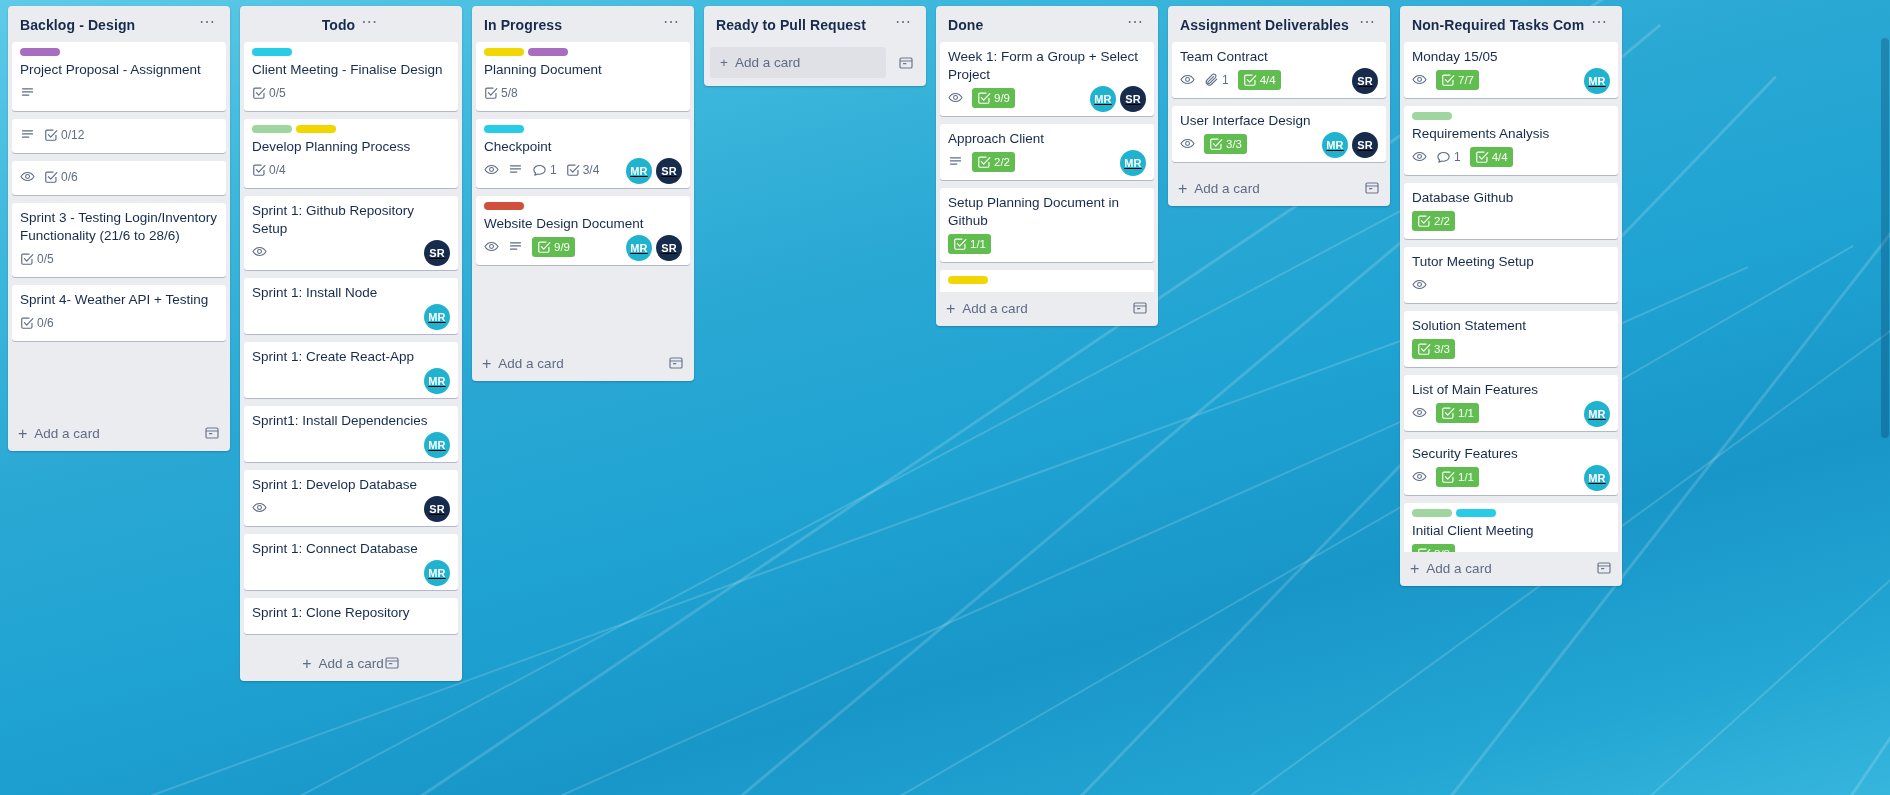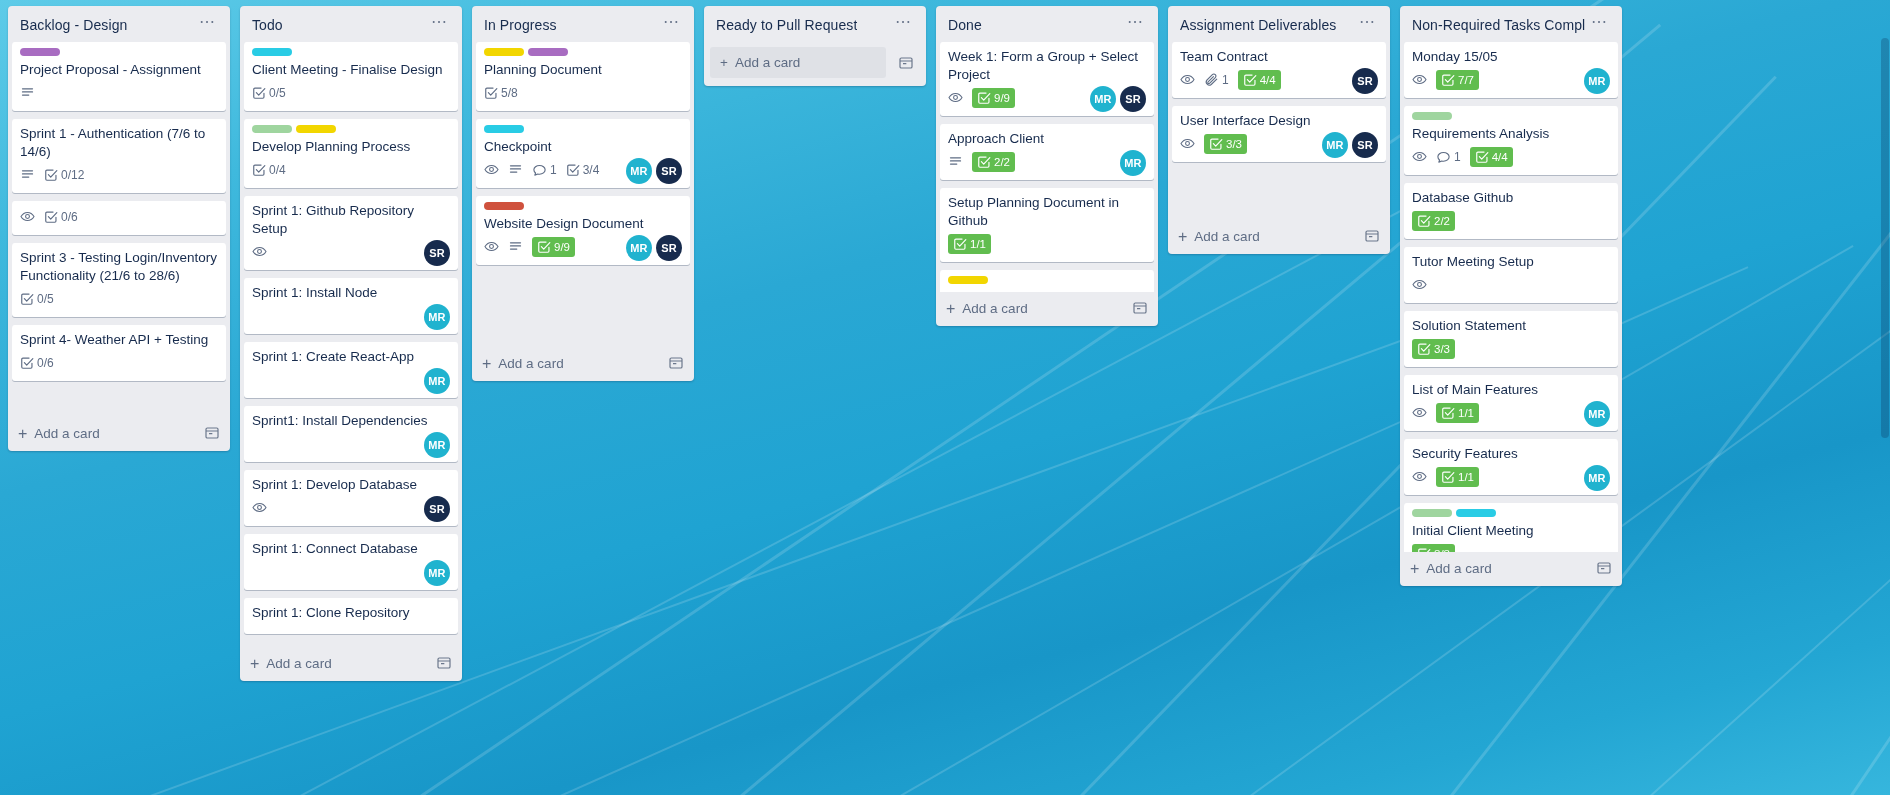--- a/index.html
+++ b/index.html
@@ -38,21 +38,21 @@
   }
   .list-header {
     display: flex;
     align-items: center;
     justify-content: space-between;
     padding: 10px 8px 8px 12px;
     flex: 0 0 auto;
   }
   .list-title {
     font-size: 14px;
-    font-weight: normal;
+    font-weight: bold;
     color: #172b4d;
     letter-spacing: .1px;
     white-space: nowrap;
     overflow: hidden;
   }
   .list-menu {
     color: #6b778c;
     font-size: 16px;
     line-height: 8px;
     letter-spacing: 1px;
@@ -107,20 +107,21 @@
     padding: 2px 5px;
     font-size: 11.5px;
   }
   .badge svg { display: block; }
   .avatars {
     position: absolute;
     right: 0;
     top: -2px;
     display: flex;
     gap: 4px;
+    text-decoration: underline;
   }
   .avatar {
     width: 26px; height: 26px;
     border-radius: 50%;
     color: #fff;
     font-size: 11px;
     font-weight: bold;
     display: flex; align-items: center; justify-content: center;
     letter-spacing: .2px;
   }
@@ -196,21 +197,20 @@
             <span class="badge">
               <span>
                 <svg width="15" height="15" viewBox="0 0 24 24" fill="none" stroke="#5e6c84" stroke-width="2" stroke-linecap="round">
                   <path d="M4 6h16M4 11h16M4 16h10"></path>
                 </svg>
               </span>
             </span>
           </div>
         </div>
         <div class="card">
-          <div class="card-title">Sprint 1 - Authentication (7/6 to 14/6)</div>
           <div class="badges">
             <span class="badge">
               <span>
                 <svg width="15" height="15" viewBox="0 0 24 24" fill="none" stroke="#5e6c84" stroke-width="2" stroke-linecap="round">
                   <path d="M4 6h16M4 11h16M4 16h10"></path>
                 </svg>
               </span>
             </span>
             <span class="badge">
               <span>
@@ -279,21 +279,21 @@
           <span>Add a card</span>
         </div>
         <span class="tmpl-icon">
           <svg width="16" height="16" viewBox="0 0 24 24" fill="none" stroke="#6b778c" stroke-width="1.8">
             <rect x="3" y="4.5" width="18" height="15" rx="2"></rect>
             <path d="M3 9h18M7.5 13h5"></path>
           </svg>
         </span>
       </div>
     </div>
-    <div class="list" style="height: 675px;">
+    <div class="list" style="height: 675px; align-items: center;">
       <div class="list-header">
         <div class="list-title">Todo</div>
         <div class="list-menu">⋯</div>
       </div>
       <div class="cards">
         <div class="card">
           <div class="labels">
             <span class="label" style="background:#29cce5"></span>
           </div>
           <div class="card-title">Client Meeting - Finalise Design</div>
@@ -631,21 +631,21 @@
           <span>Add a card</span>
         </div>
         <span class="tmpl-icon">
           <svg width="16" height="16" viewBox="0 0 24 24" fill="none" stroke="#6b778c" stroke-width="1.8">
             <rect x="3" y="4.5" width="18" height="15" rx="2"></rect>
             <path d="M3 9h18M7.5 13h5"></path>
           </svg>
         </span>
       </div>
     </div>
-    <div class="list" style="height: 248px;">
+    <div class="list" style="height: 200px;">
       <div class="list-header">
         <div class="list-title">Assignment Deliverables</div>
         <div class="list-menu">⋯</div>
       </div>
       <div class="cards">
         <div class="card">
           <div class="card-title">Team Contract</div>
           <div class="badges">
             <span class="badge">
               <span>

